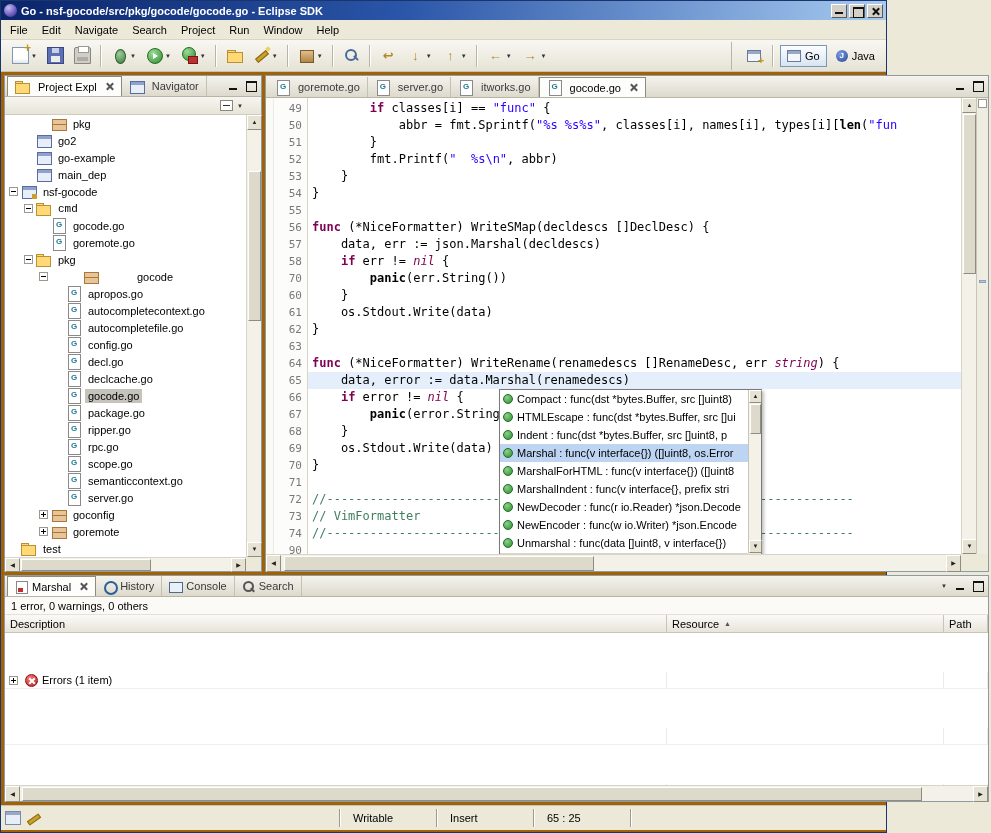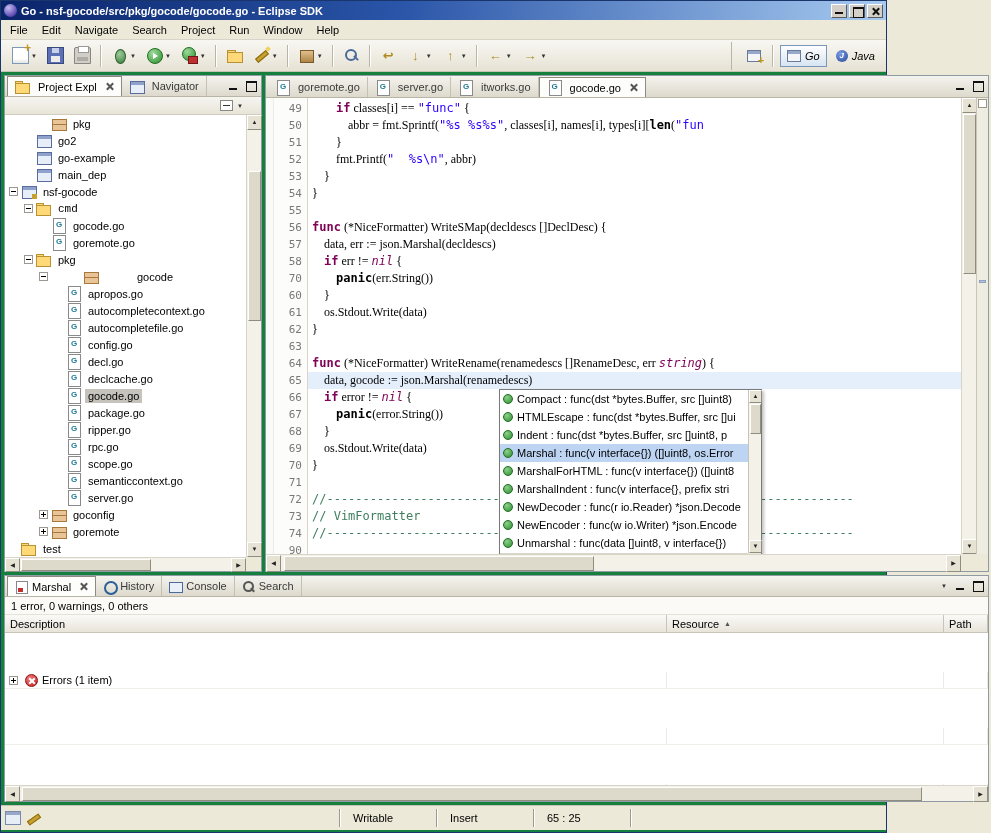--- a/index.html
+++ b/index.html
@@ -1,18 +1,18 @@
 <!DOCTYPE html>
 <html><head>
 <meta charset="utf-8">
 <style>
   *{margin:0;padding:0;box-sizing:border-box;}
   html,body{width:991px;height:833px;overflow:hidden;}
   body{font-family:"Liberation Sans","DejaVu Sans",sans-serif;font-size:11px;color:#000;background:#ECE9D8;}
-  #window{position:relative;width:887px;height:833px;background:#15803d;border:1px solid #1A356B;}
+  #window{position:relative;width:887px;height:833px;background:#a16207;border:1px solid #1A356B;}
 
   
   .titlebar{position:absolute;left:0;top:0;right:0;height:19px;display:flex;align-items:center;padding:0 3px;
     background:linear-gradient(90deg,#0A246A 0%,#2A55A8 45%,#A6CAF0 100%);color:#fff;}
   .app-icon{width:13px;height:13px;border-radius:50%;background:radial-gradient(circle at 35% 30%,#C6BCF0,#5A48B0 70%,#35246E);margin-right:4px;flex:none;}
   .title-text{flex:1;font-weight:bold;font-size:11px;white-space:nowrap;overflow:hidden;}
   .tbn{width:16px;height:14px;background:#D4D0C8;border:1px solid;border-color:#FFF #5A5A5A #5A5A5A #FFF;margin-left:2px;flex:none;position:relative;}
   .g-min::after{content:"";position:absolute;left:3px;bottom:3px;width:8px;height:2px;background:#111;}
   .g-max::after{content:"";position:absolute;left:3px;top:2px;width:9px;height:8px;border:1px solid #111;border-top-width:2px;}
   .g-close::before,.g-close::after{content:"";position:absolute;left:7px;top:2px;width:2px;height:9px;background:#111;}
@@ -105,21 +105,21 @@
   .tree-row.sel .tlabel{background:#C6C3BC;}
 
   
   #editor{left:264px;top:74px;width:724px;height:497px;background:#FFF;}
   .ebody{position:absolute;left:0;top:22px;right:27px;bottom:17px;display:flex;overflow:hidden;background:#FFF;}
   .marker-ruler{width:8px;background:#FAFAF6;border-right:1px solid #EDEBE4;flex:none;}
   .gutter{width:34px;flex:none;background:#FCFCFA;border-right:1px solid #D8D4C8;padding:2px 5px 0 0;text-align:right;font-family:"DejaVu Sans Mono","Liberation Mono",monospace;font-size:11px;line-height:17px;color:#787878;}
   .codecol{flex:1;position:relative;padding-top:2px;overflow:hidden;}
   .cline{height:17px;line-height:17px;white-space:pre;font-family:"DejaVu Sans Mono","Liberation Mono",monospace;font-size:12px;padding-left:4px;}
   .cline.cur{background:#E4EFFB;}
-  .tk-p{color:#000;font-family:Liberation Serif, serif;} .tk-k{color:#7F0055;font-weight:bold;} .tk-s{color:#2A00FF;}
+  .tk-p{color:#000;} .tk-k{color:#7F0055;font-weight:bold;} .tk-s{color:#2A00FF;}
   .tk-c{color:#3F7F5F;} .tk-b{color:#000;font-weight:bold;} .tk-t{color:#7F0055;font-style:italic;}
   .overview{position:absolute;right:0;top:22px;bottom:17px;width:12px;background:#EFECE2;border-left:1px solid #C8C4B8;}
   .ov-box{position:absolute;left:1px;top:1px;width:9px;height:9px;background:#FFF;border:1px solid #9A968A;}
   .ov-mark{position:absolute;left:2px;top:40%;width:7px;height:3px;background:#B8C8DC;border:1px solid #8AA0BC;}
 
   
   .popup{position:absolute;left:233px;top:291px;width:263px;height:178px;background:#FFF;border:1px solid #7A7A7A;box-shadow:2px 2px 3px rgba(0,0,0,.25);z-index:5;}
   .ac-list{position:absolute;left:0;top:0;right:13px;bottom:13px;overflow:hidden;}
   .ac-item{height:18px;display:flex;align-items:center;padding-left:3px;white-space:nowrap;overflow:hidden;}
   .ac-item.sel{background:#BDD4F2;}
@@ -248,21 +248,21 @@
           <span class="tbicon i-arrow">→</span>
           <span class="dd">▼</span>
         </span>
       </span>
   </div>
   <div class="persp">
     <span class="persp-btn">
         <span class="pic-open"></span>
       </span>
     <span class="tb-sep"></span>
-    <span style="display:flex;font-style:italic;">
+    <span style="display:flex;">
         <span class="persp-btn active">
           <span class="pic-go"></span>
           <span>Go</span>
         </span>
         <span class="persp-btn">
           <span class="pic-java">J</span>
           <span>Java</span>
         </span>
       </span>
   </div>
@@ -501,21 +501,21 @@
           <div class="cline">&nbsp;</div>
           <div class="cline"><span class="tk-k">func</span><span class="tk-p"> (*NiceFormatter) WriteSMap(decldescs []DeclDesc) {</span></div>
           <div class="cline"><span class="tk-p">    data, err := json.Marshal(decldescs)</span></div>
           <div class="cline"><span class="tk-p">    </span><span class="tk-k">if</span><span class="tk-p"> err != </span><span class="tk-t">nil</span><span class="tk-p"> {</span></div>
           <div class="cline"><span class="tk-p">        </span><span class="tk-b">panic</span><span class="tk-p">(err.String())</span></div>
           <div class="cline"><span class="tk-p">    }</span></div>
           <div class="cline"><span class="tk-p">    os.Stdout.Write(data)</span></div>
           <div class="cline"><span class="tk-p">}</span></div>
           <div class="cline">&nbsp;</div>
           <div class="cline"><span class="tk-k">func</span><span class="tk-p"> (*NiceFormatter) WriteRename(renamedescs []RenameDesc, err </span><span class="tk-t">string</span><span class="tk-p">) {</span></div>
-          <div class="cline cur"><span class="tk-p">    data, gocode := json.Marshal(renamedescs)</span></div>
+          <div class="cline cur"><span class="tk-p">    data, error := data.Marshal(renamedescs)</span></div>
           <div class="cline"><span class="tk-p">    </span><span class="tk-k">if</span><span class="tk-p"> error != </span><span class="tk-t">nil</span><span class="tk-p"> {</span></div>
           <div class="cline"><span class="tk-p">        </span><span class="tk-b">panic</span><span class="tk-p">(error.String())</span></div>
           <div class="cline"><span class="tk-p">    }</span></div>
           <div class="cline"><span class="tk-p">    os.Stdout.Write(data)</span></div>
           <div class="cline"><span class="tk-p">}</span></div>
           <div class="cline">&nbsp;</div>
           <div class="cline"><span class="tk-c">//-------------------------------------------------------------------------</span></div>
           <div class="cline"><span class="tk-c">// VimFormatter</span></div>
           <div class="cline"><span class="tk-c">//-------------------------------------------------------------------------</span></div>
           <div class="cline">&nbsp;</div>

